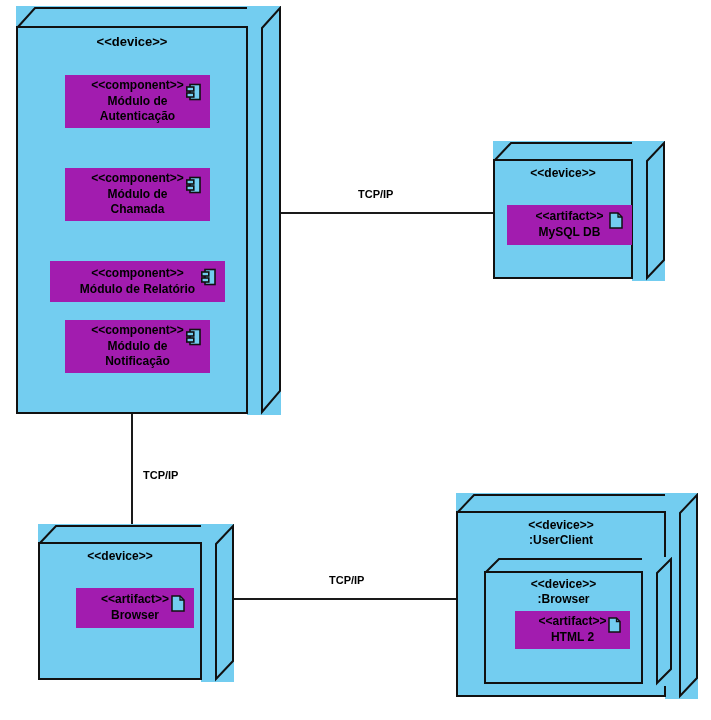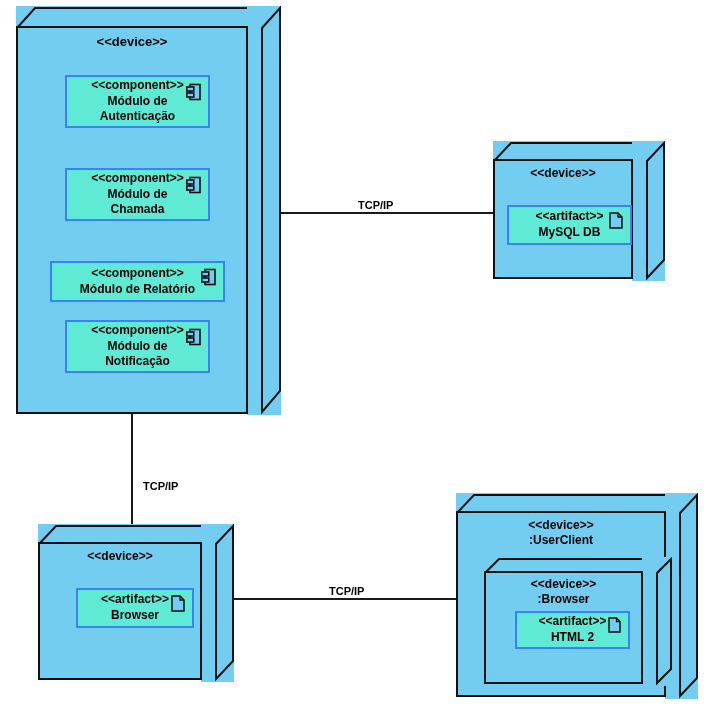--- a/index.html
+++ b/index.html
@@ -53,22 +53,22 @@
     line-height: 1.28;
     pointer-events: none;
   }
   .node-title .stereo { display: block; }
   .node-title .name { display: block; }
 
   
   .boxnode {
     position: absolute;
     box-sizing: border-box;
-    background: #5eead4;
-    border: 2px solid #3b82f6;
+    background: #a21caf;
+    border: 2px solid #a21caf;
     display: flex;
     flex-direction: column;
     align-items: center;
     justify-content: center;
     color: #000000;
     font-weight: bold;
     line-height: 1.3;
     text-align: center;
   }
   .boxnode .stereo { display: block; }
@@ -85,21 +85,20 @@
     background: #1a1a1a;
   }
   .link-h { height: 2px; }
   .link-v { width: 2px; }
 
   .link-label {
     position: absolute;
     color: #000000;
     font-weight: bold;
     white-space: nowrap;
-    margin-top: 11px;
   }
 
   .fs11 { font-size: 11px; }
   .fs12 { font-size: 12px; }
   .fs13 { font-size: 13px; }
 </style>
 </head>
 <body>
 
 <div id="canvas">

